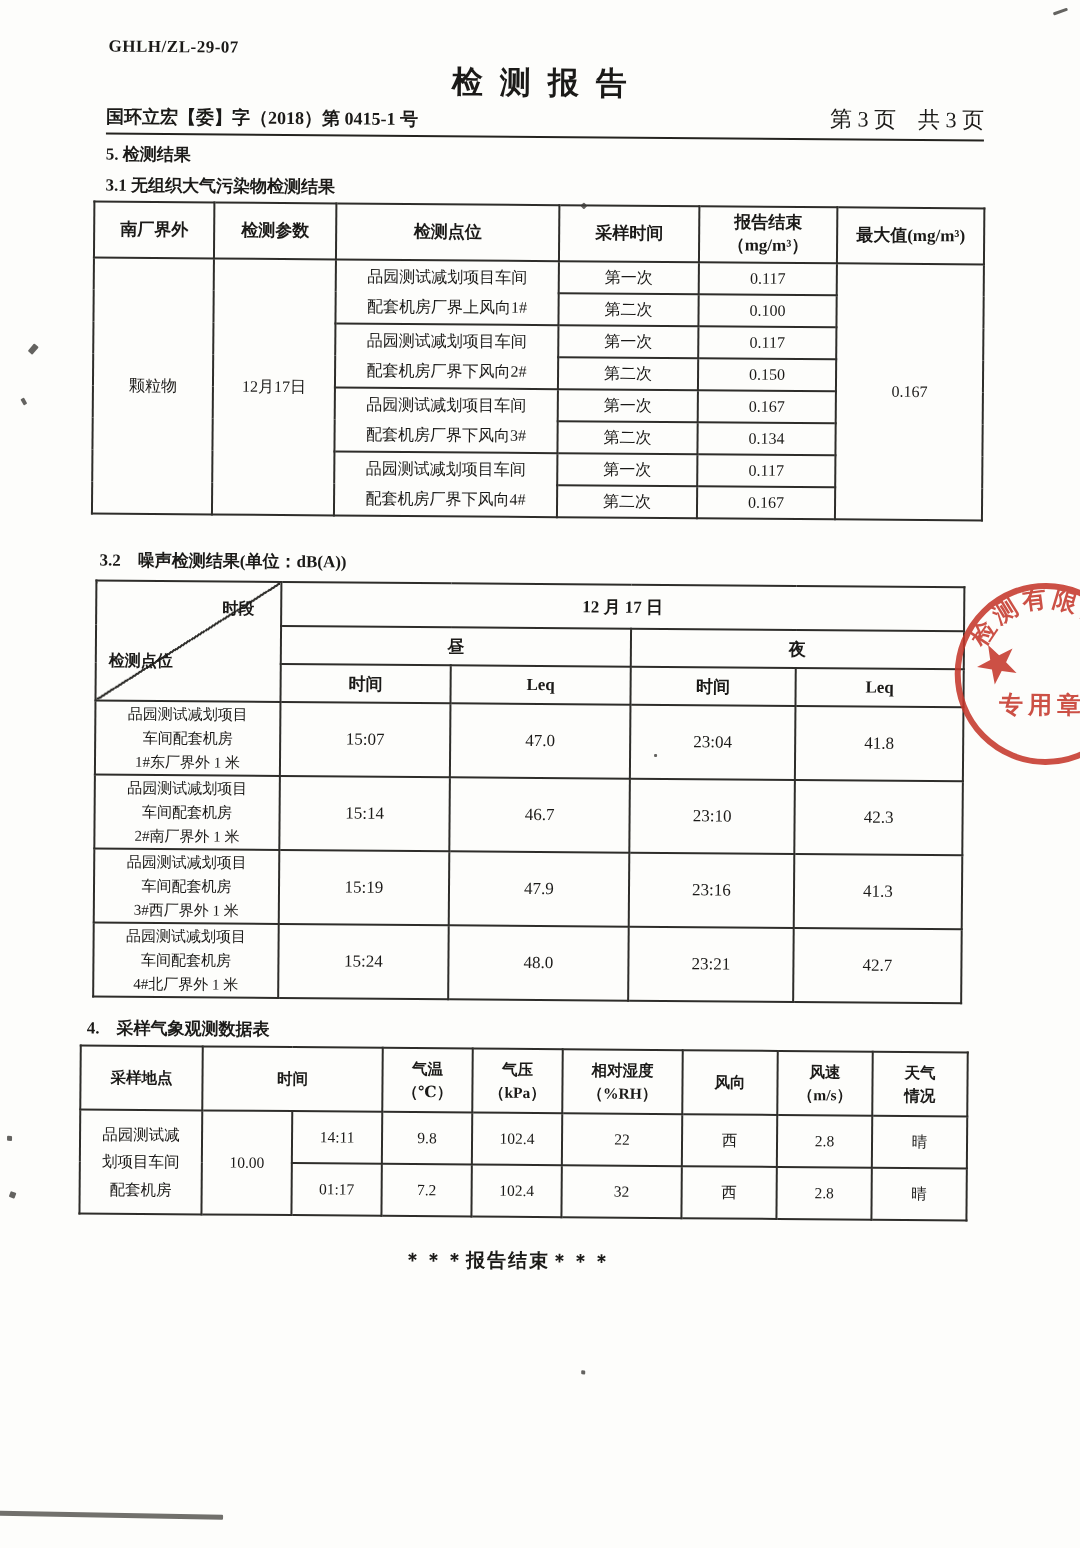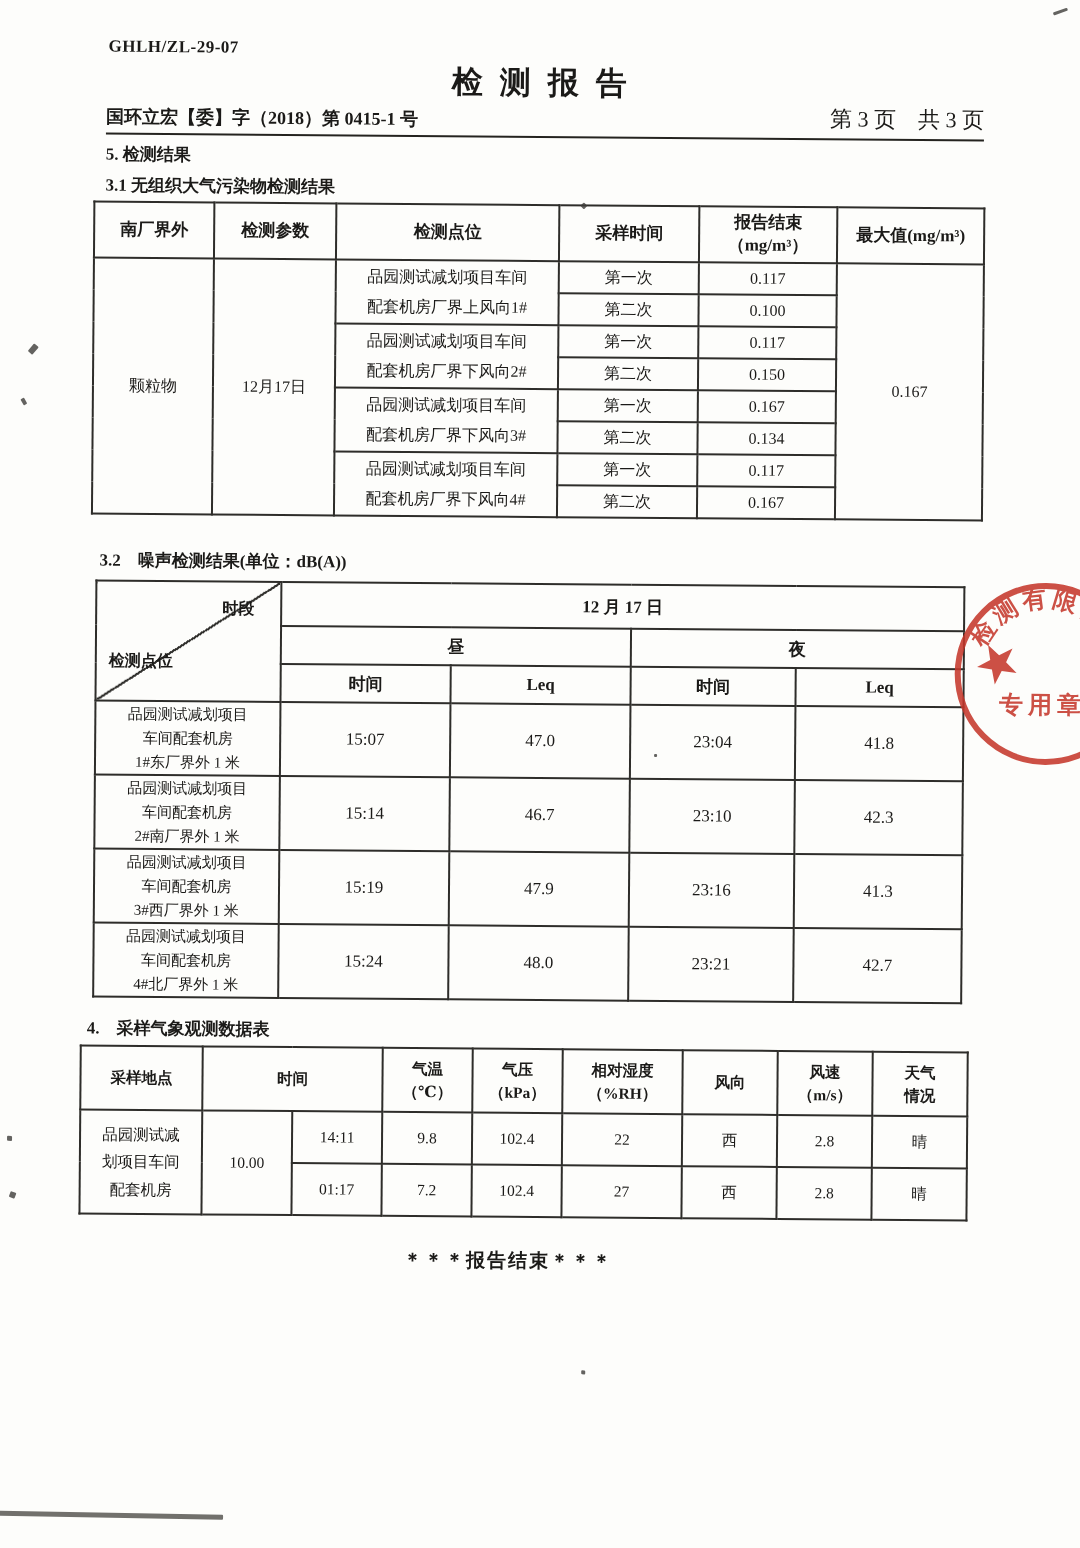--- a/index.html
+++ b/index.html
@@ -293,21 +293,21 @@
       <td>102.4</td>
       <td>22</td>
       <td>西</td>
       <td>2.8</td>
       <td>晴</td>
     </tr>
     <tr class="drow">
       <td>01:17</td>
       <td>7.2</td>
       <td>102.4</td>
-      <td>27</td>
+      <td>32</td>
       <td>西</td>
       <td>2.8</td>
       <td>晴</td>
     </tr>
   </tbody>
       </table>
 
   <div class="abs footer">＊＊＊报告结束＊＊＊</div>
 
   <svg class="stamp" viewBox="0 0 330 330">

